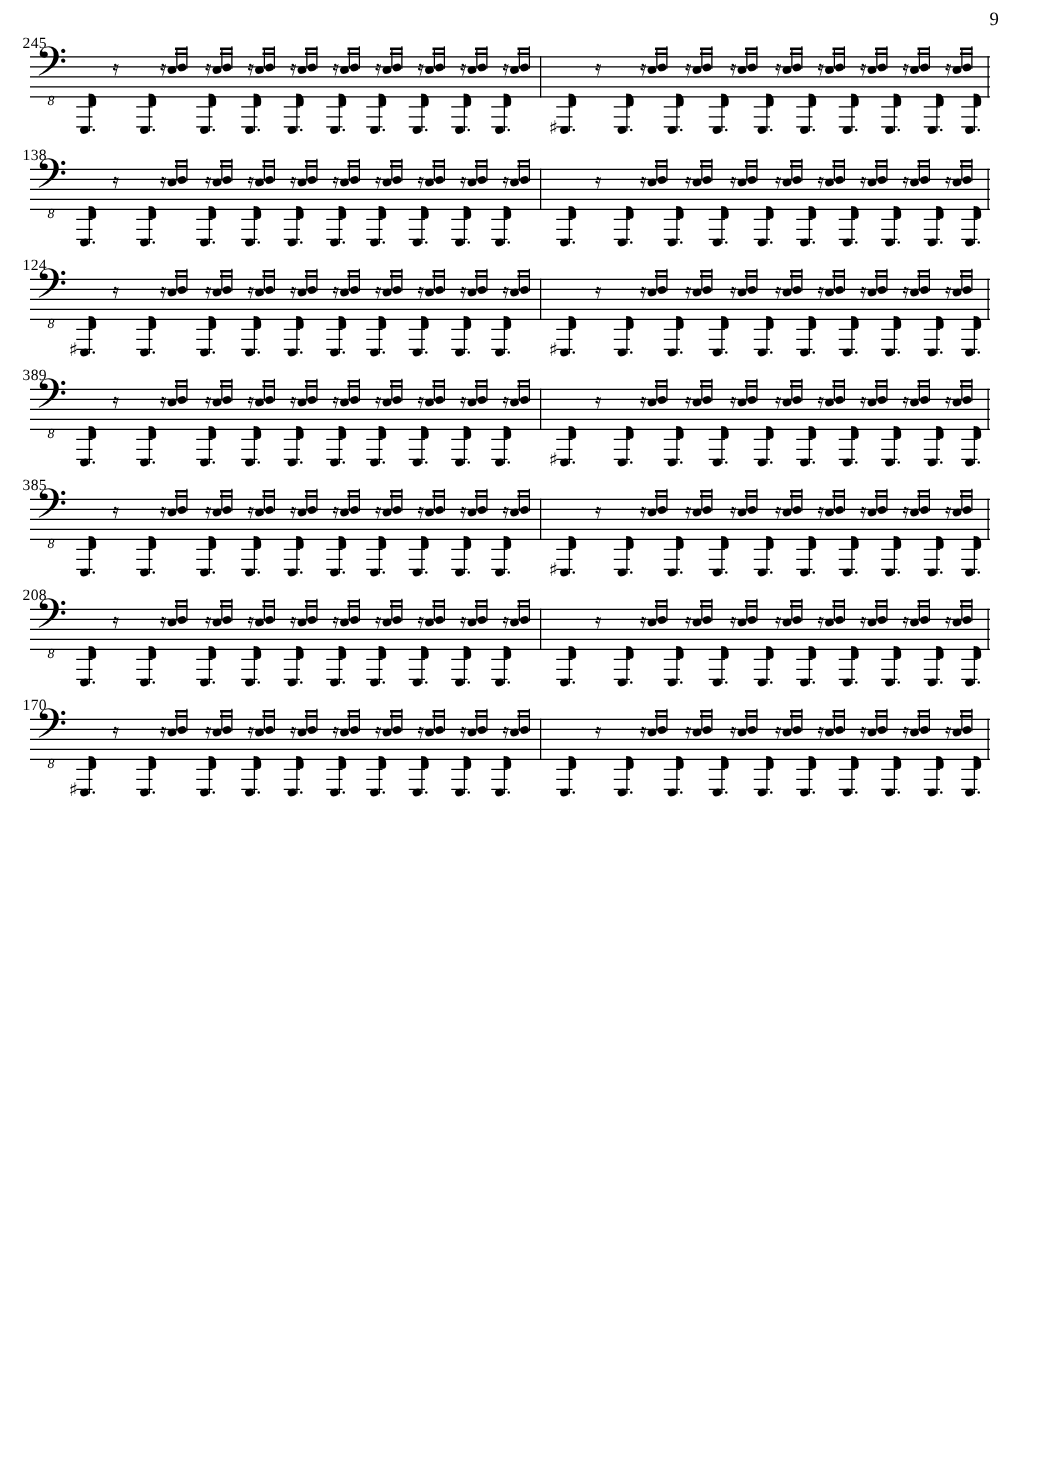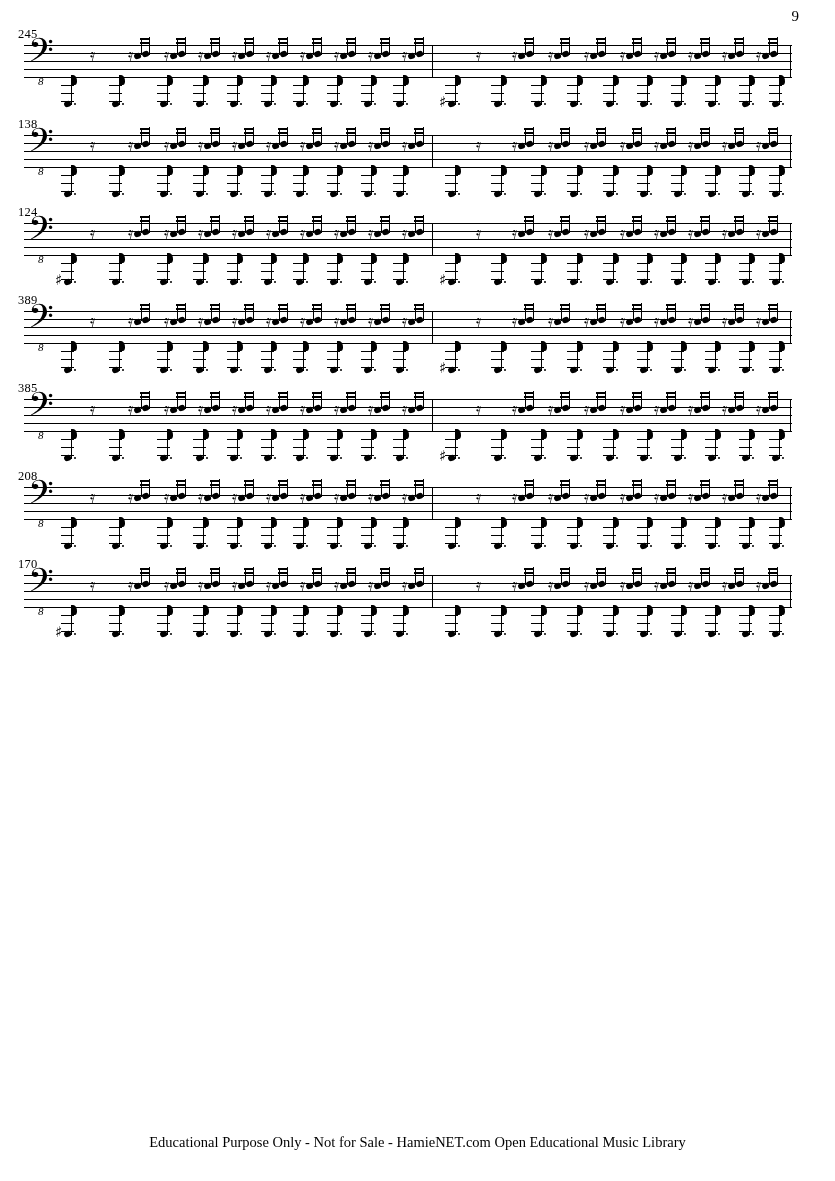--- a/index.html
+++ b/index.html
@@ -2619,15 +2619,14 @@
             <div class="stem" style="left: 6.6px; top: -6px; height: 16px;"></div>
             <div class="head" style="left: 8px; top: 6px;"></div>
             <div class="stem" style="left: 14.6px; top: -8px; height: 18px;"></div>
             <div class="beam" style="left: 6px; top: -7px; width: 9.5px;"></div>
             <div class="beam" style="left: 6px; top: -3px; width: 9.5px;"></div>
           </div>
         </div>
       </div>
     </div>
 
-  <div class="footer" style="top: 1134px;">Educational Purpose Only - Not for Sale - HamieNET.com Open Educational Music Library</div>
 
 </div>
 
 </body></html>

